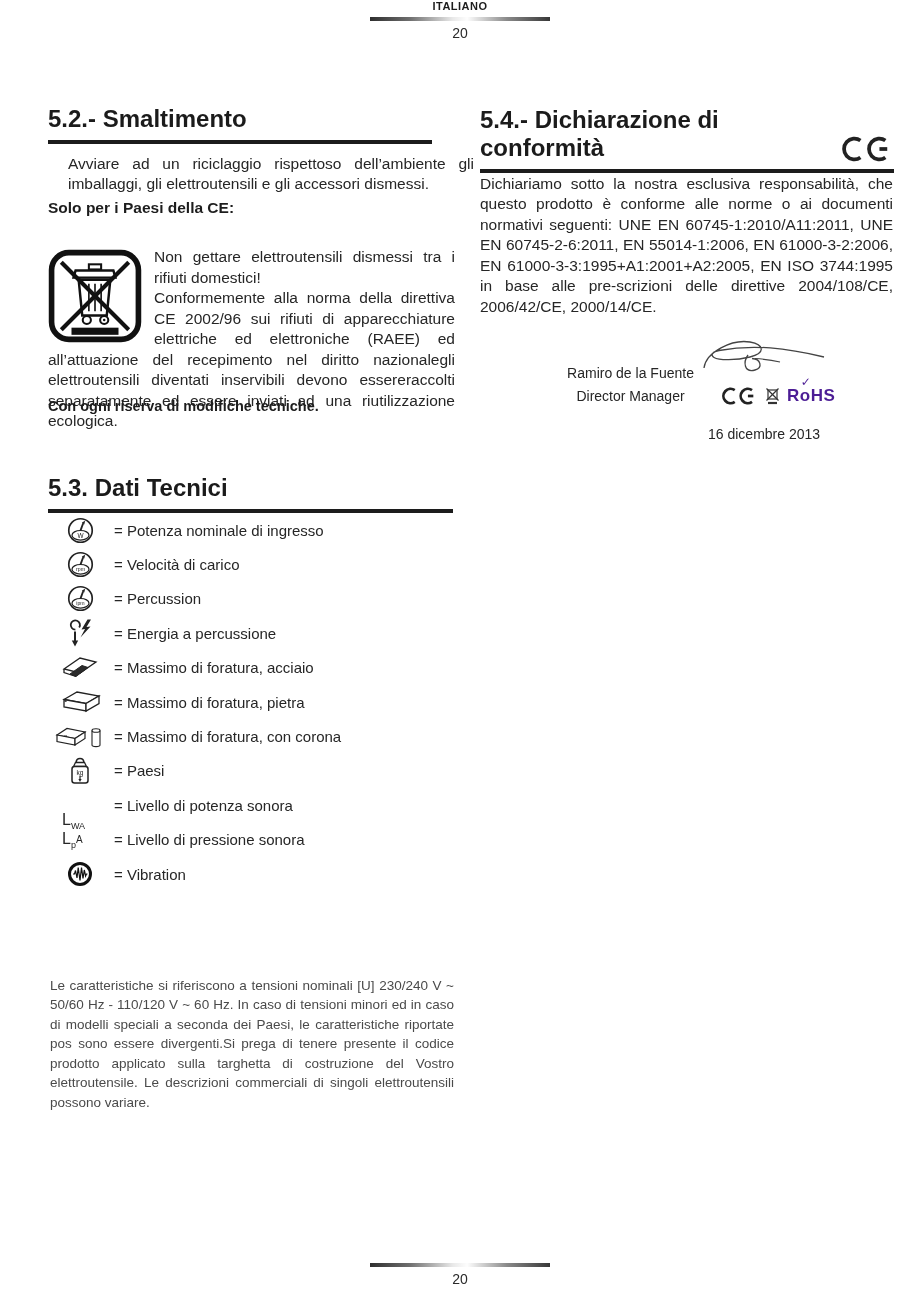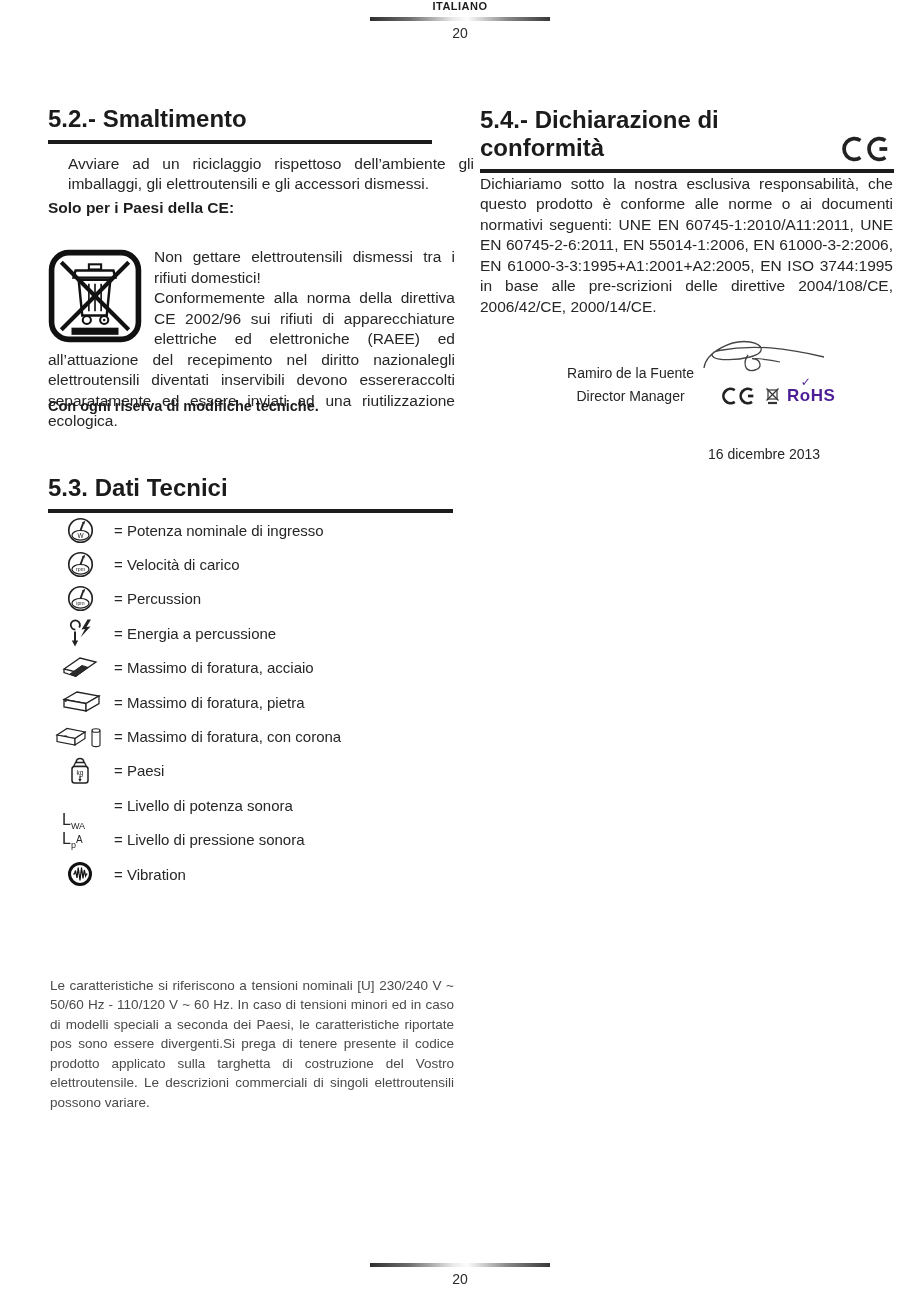--- a/index.html
+++ b/index.html
@@ -31,21 +31,21 @@
   .tech-label{font-size:15px;color:#262626;margin-left:2px;white-space:nowrap;}
   .sym{font-size:16px;color:#262626;}
   .sym sub{font-size:9px;}
   .sym .tail{font-size:10px;vertical-align:1px;}
   
   .signer{text-align:center;font-size:14px;color:#262626;line-height:23px;}
   .ce-rohs{display:flex;align-items:center;gap:7px;}
   .rohs{font-size:17px;font-weight:bold;color:#4c1d95;letter-spacing:.5px;position:relative;}
   .rohs .o-wrap{position:relative;display:inline-block;}
   .rohs .chk{position:absolute;left:1px;top:-11px;font-size:12px;font-weight:bold;}
-  .date-line{font-size:14px;color:#262626;margin-top:20px;}
+  .date-line{font-size:14px;color:#262626;}
   .tech-note{font-size:13.5px;line-height:19.6px;text-align:justify;color:#4a4a4a;}
   svg{display:block;}
 </style>
 </head>
 <body>
 
 <div class="abs hdr">
   <div class="hdr-lang">ITALIANO</div>
   <div class="grad-bar"></div>
   <div class="pgnum">20</div>

